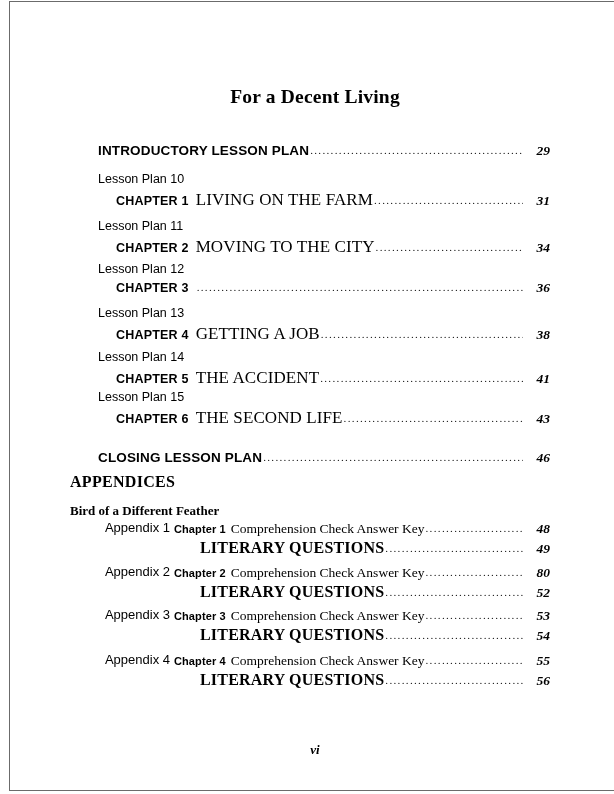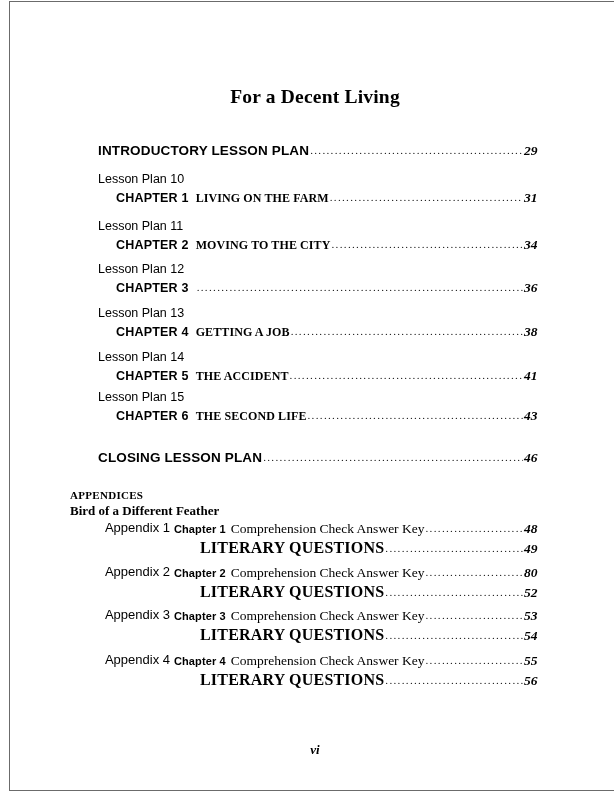--- a/index.html
+++ b/index.html
@@ -73,21 +73,21 @@
     font-size: 11px;
     letter-spacing: 1.35px;
     line-height: 1;
     color: #111;
     position: relative;
     top: -1px;
   }
   .row .pageno {
     flex: 0 0 auto;
     width: 26px;
-    text-align: left;
+    text-align: right;
     font-family: "Liberation Serif", serif;
     font-weight: bold;
     font-style: italic;
     font-size: 13.5px;
   }
 
   
   .headline .label {
     font-family: "Liberation Sans", sans-serif;
     font-weight: bold;
@@ -112,35 +112,34 @@
   }
   .chapter-row .chap-tag {
     font-family: "Liberation Sans", sans-serif;
     font-weight: bold;
     font-size: 12.5px;
     letter-spacing: 0.2px;
     margin-right: 7px;
   }
   .chapter-row .chap-name {
     font-family: "Liberation Serif", serif;
-    font-weight: bold;
-    font-size: 12px;
+    font-weight: normal;
+    font-size: 17px;
     letter-spacing: 0.1px;
   }
 
   
   .section-head {
     position: absolute;
     left: 62px;
     font-family: "Liberation Serif", serif;
     font-weight: bold;
-    font-size: 11px;
+    font-size: 16px;
     letter-spacing: 0.3px;
     white-space: nowrap;
-    margin-top: 16px;
   }
   .book-head {
     position: absolute;
     left: 62px;
     font-family: "Liberation Serif", serif;
     font-weight: bold;
     font-size: 13px;
     white-space: nowrap;
   }
 

